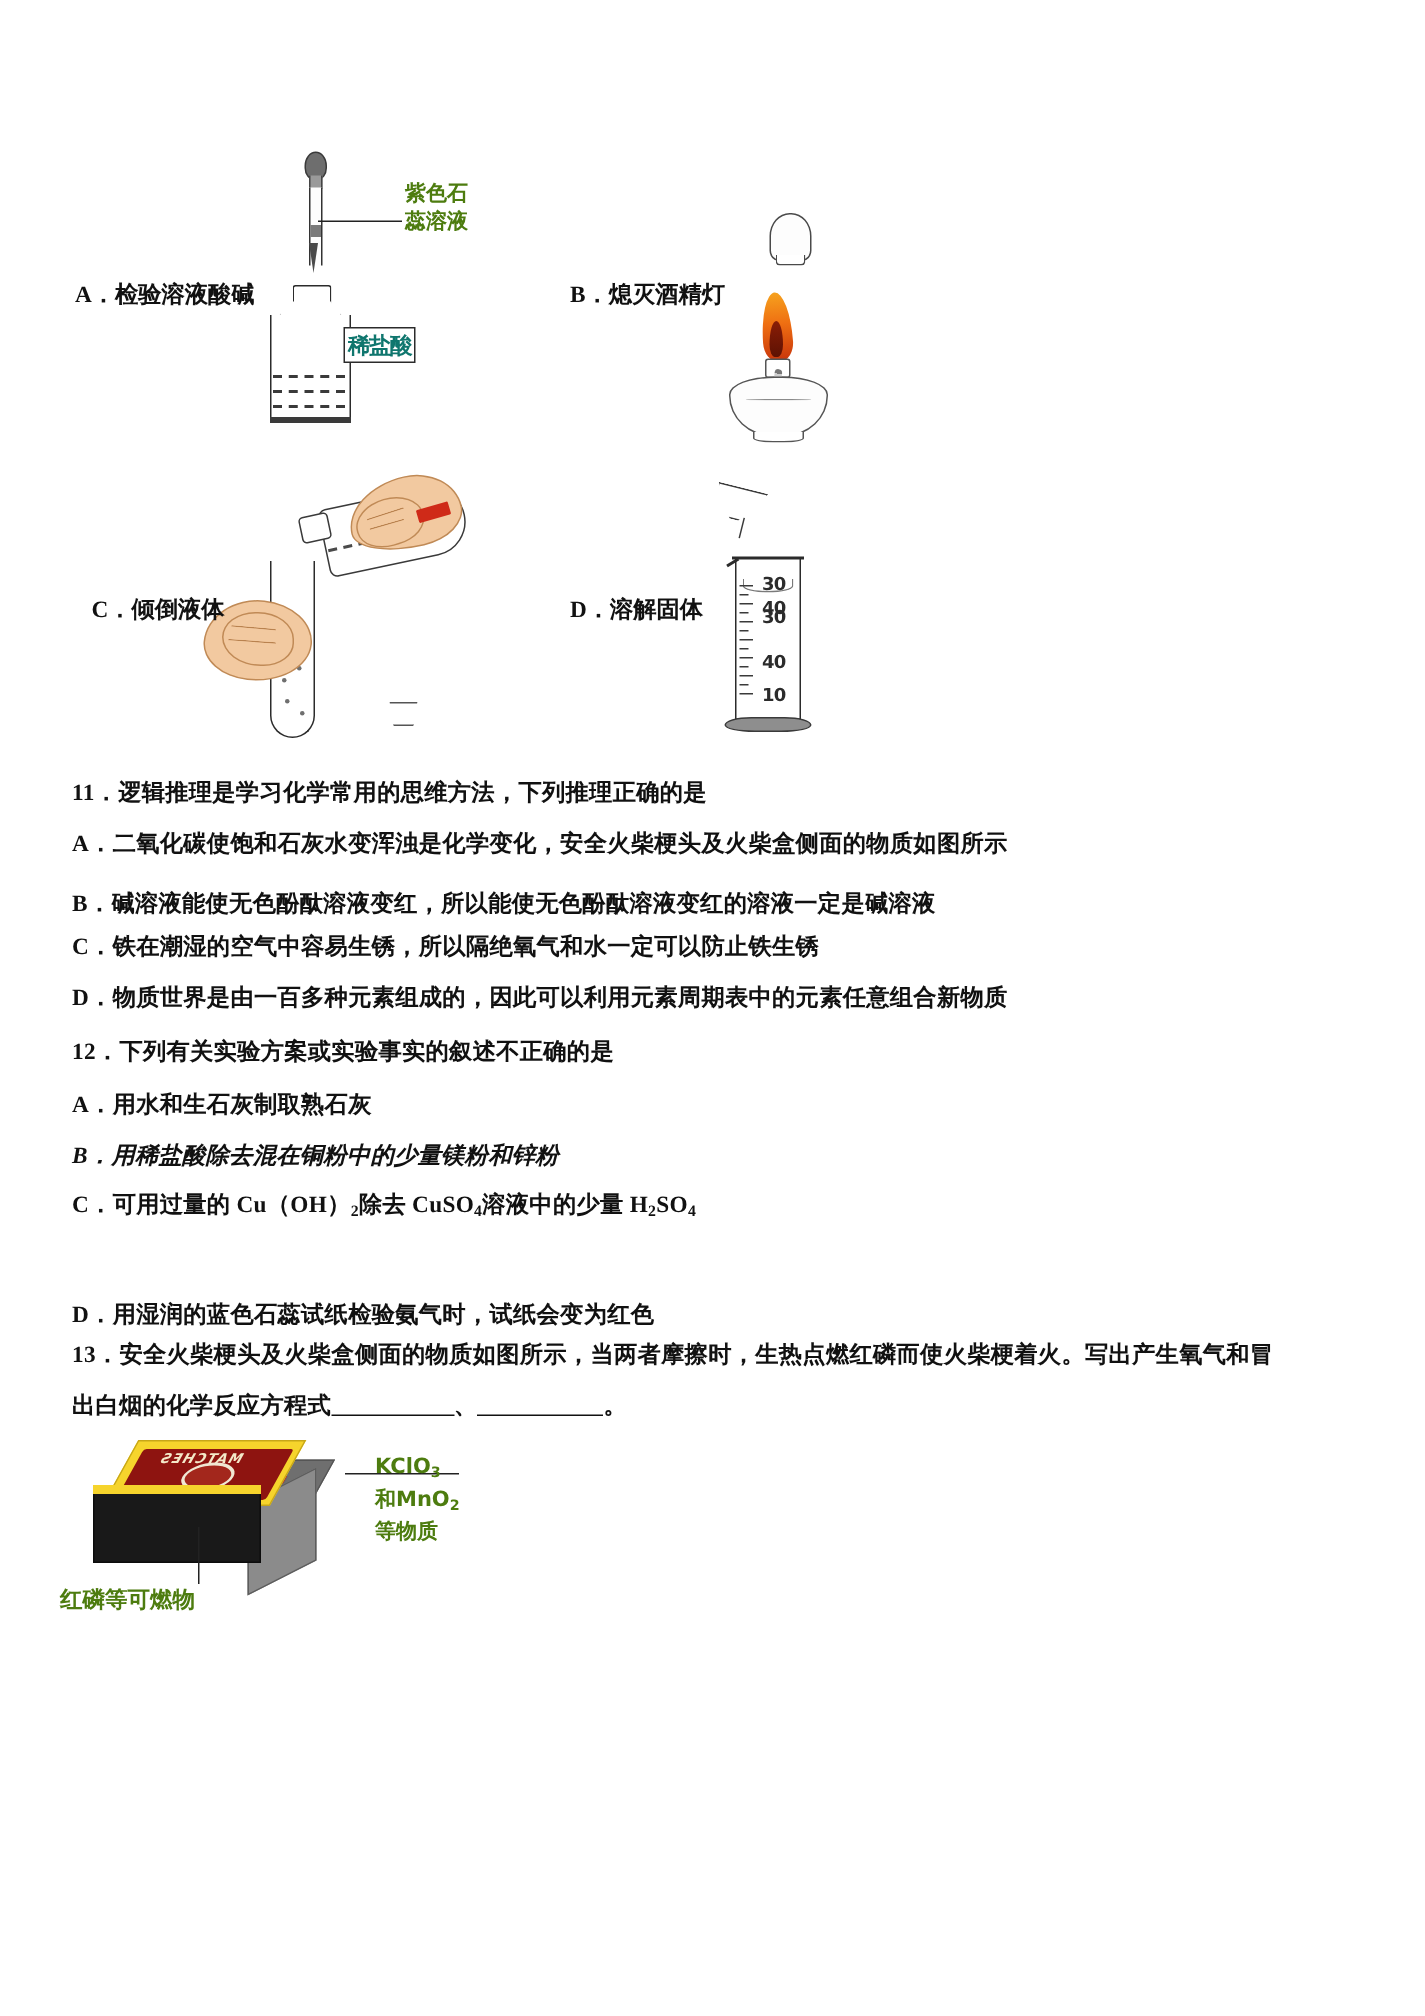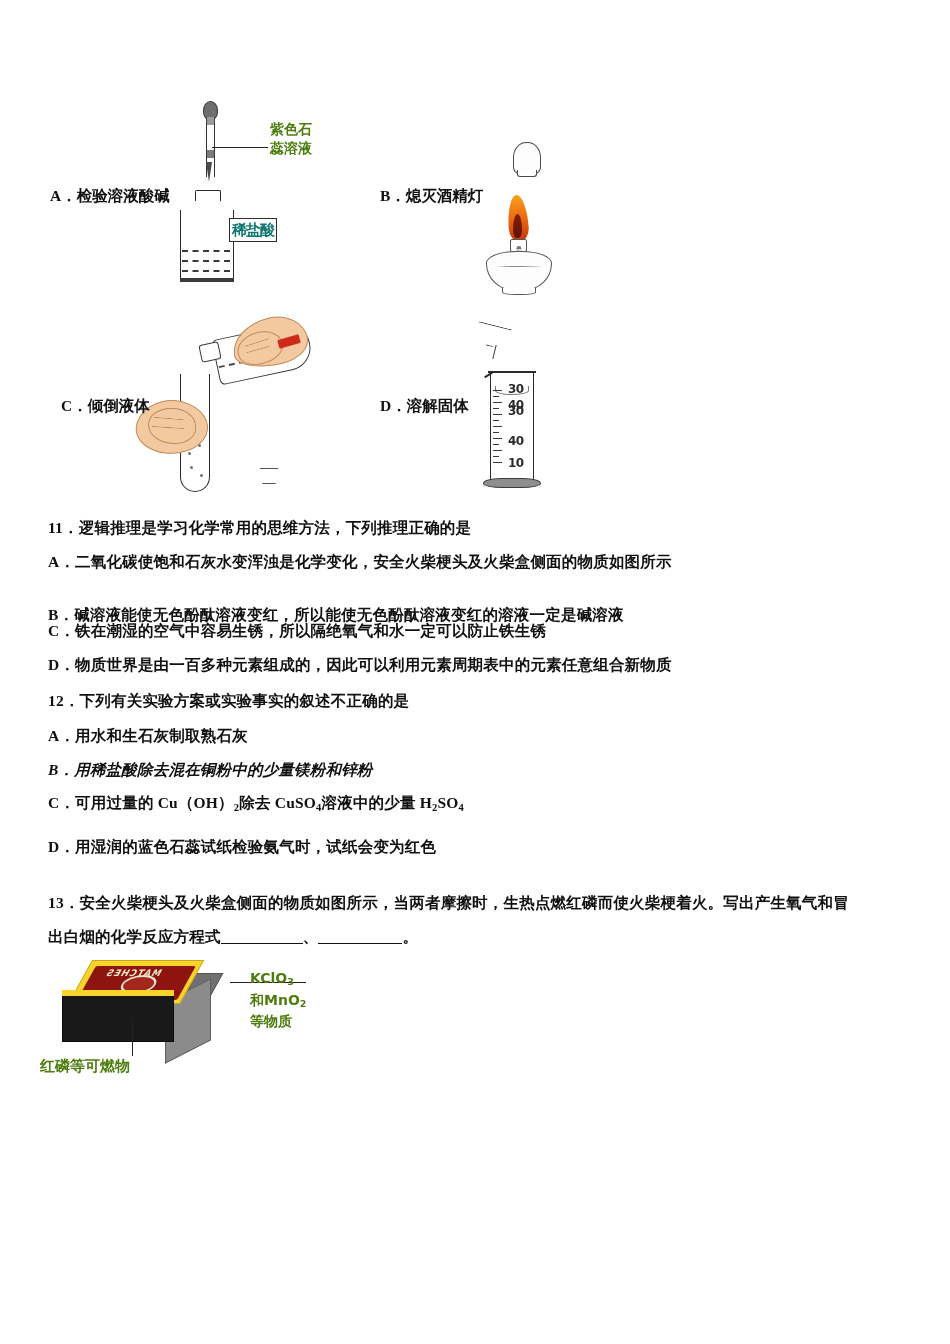--- a/index.html
+++ b/index.html
@@ -583,21 +583,21 @@
     </div>
   </div>
 
   <div>
     <div class="qline" style="left:48px;top:518px;">
       <span>11．</span><span>逻辑推理是学习化学常用的思维方法，下列推理正确的是</span>
     </div>
     <div class="qline" style="left:48px;top:552px;">
       <span>A．</span><span>二氧化碳使饱和石灰水变浑浊是化学变化，安全火柴梗头及火柴盒侧面的物质如图所示</span>
     </div>
-    <div class="qline" style="left:48px;top:605px;">
+    <div class="qline" style="left:48px;top:592px;">
       <span>B．</span><span>碱溶液能使无色酚酞溶液变红，所以能使无色酚酞溶液变红的溶液一定是碱溶液</span>
     </div>
     <div class="qline" style="left:48px;top:621px;">
       <span>C．</span><span>铁在潮湿的空气中容易生锈，所以隔绝氧气和水一定可以防止铁生锈</span>
     </div>
     <div class="qline" style="left:48px;top:655px;">
       <span>D．</span><span>物质世界是由一百多种元素组成的，因此可以利用元素周期表中的元素任意组合新物质</span>
     </div>
   </div>
 
@@ -607,21 +607,21 @@
     </div>
     <div class="qline" style="left:48px;top:726px;">
       <span>A．</span><span>用水和生石灰制取熟石灰</span>
     </div>
     <div class="qline" style="left:48px;top:760px;font-style:italic;">
       <span>B．</span><span>用稀盐酸除去混在铜粉中的少量镁粉和锌粉</span>
     </div>
     <div class="qline" style="left:48px;top:793px;">
       <span>C．</span><span>可用过量的 Cu（OH）<sub>2</sub>除去 CuSO<sub>4</sub>溶液中的少量 H<sub>2</sub>SO<sub>4</sub></span>
     </div>
-    <div class="qline" style="left:48px;top:837px;">
+    <div class="qline" style="left:48px;top:866px;">
       <span>D．</span><span>用湿润的蓝色石蕊试纸检验氨气时，试纸会变为红色</span>
     </div>
   </div>
 
 
   <div>
     <div class="qline" style="left:48px;top:893px;">
       <span>13．</span><span>安全火柴梗头及火柴盒侧面的物质如图所示，当两者摩擦时，生热点燃红磷而使火柴梗着火。写出产生氧气和冒</span>
     </div>
     <div class="qline" style="left:48px;top:927px;">

